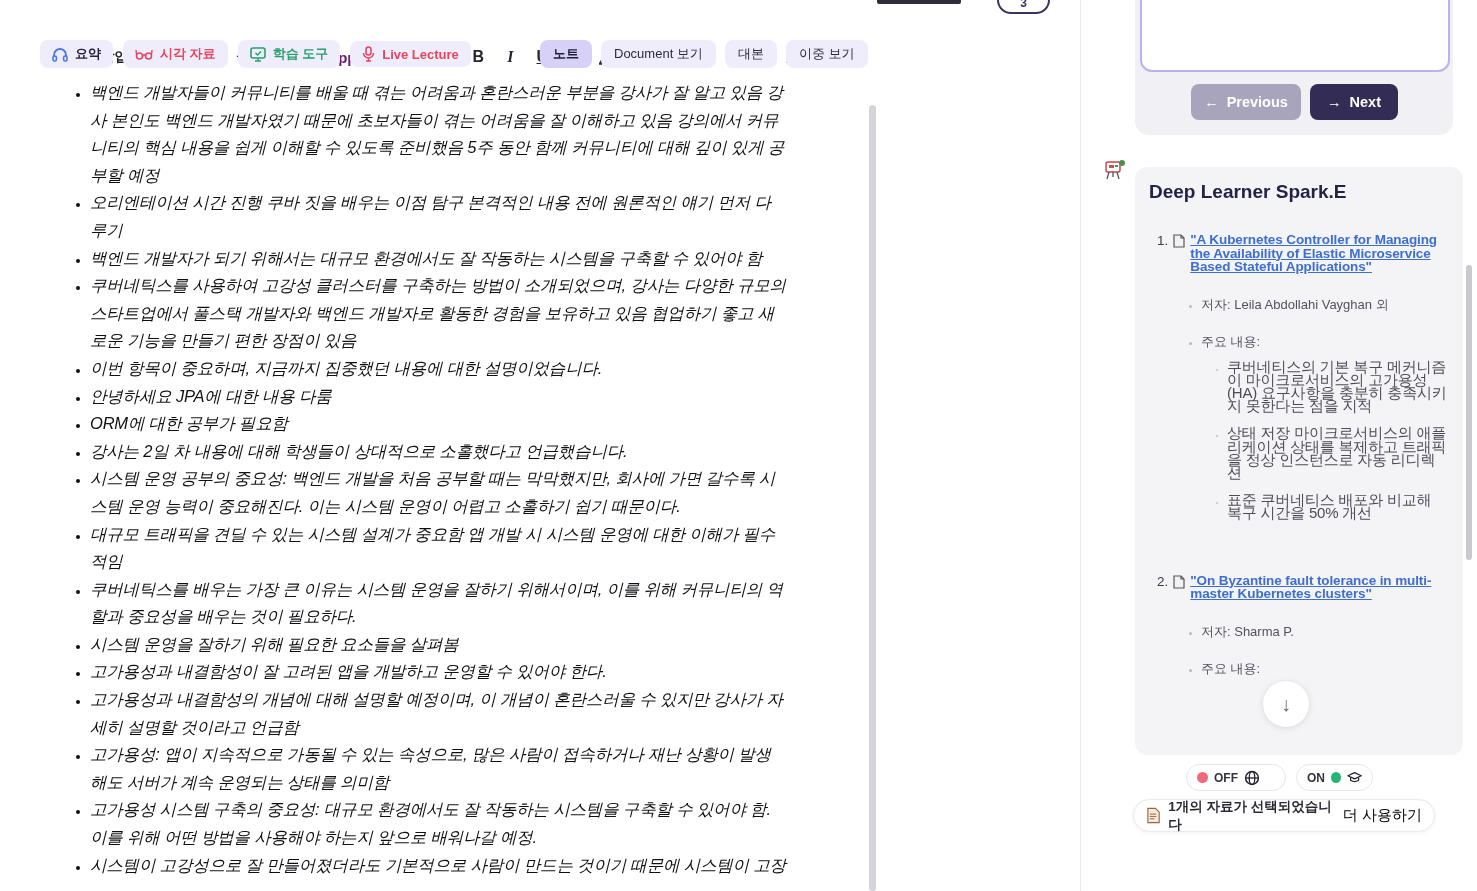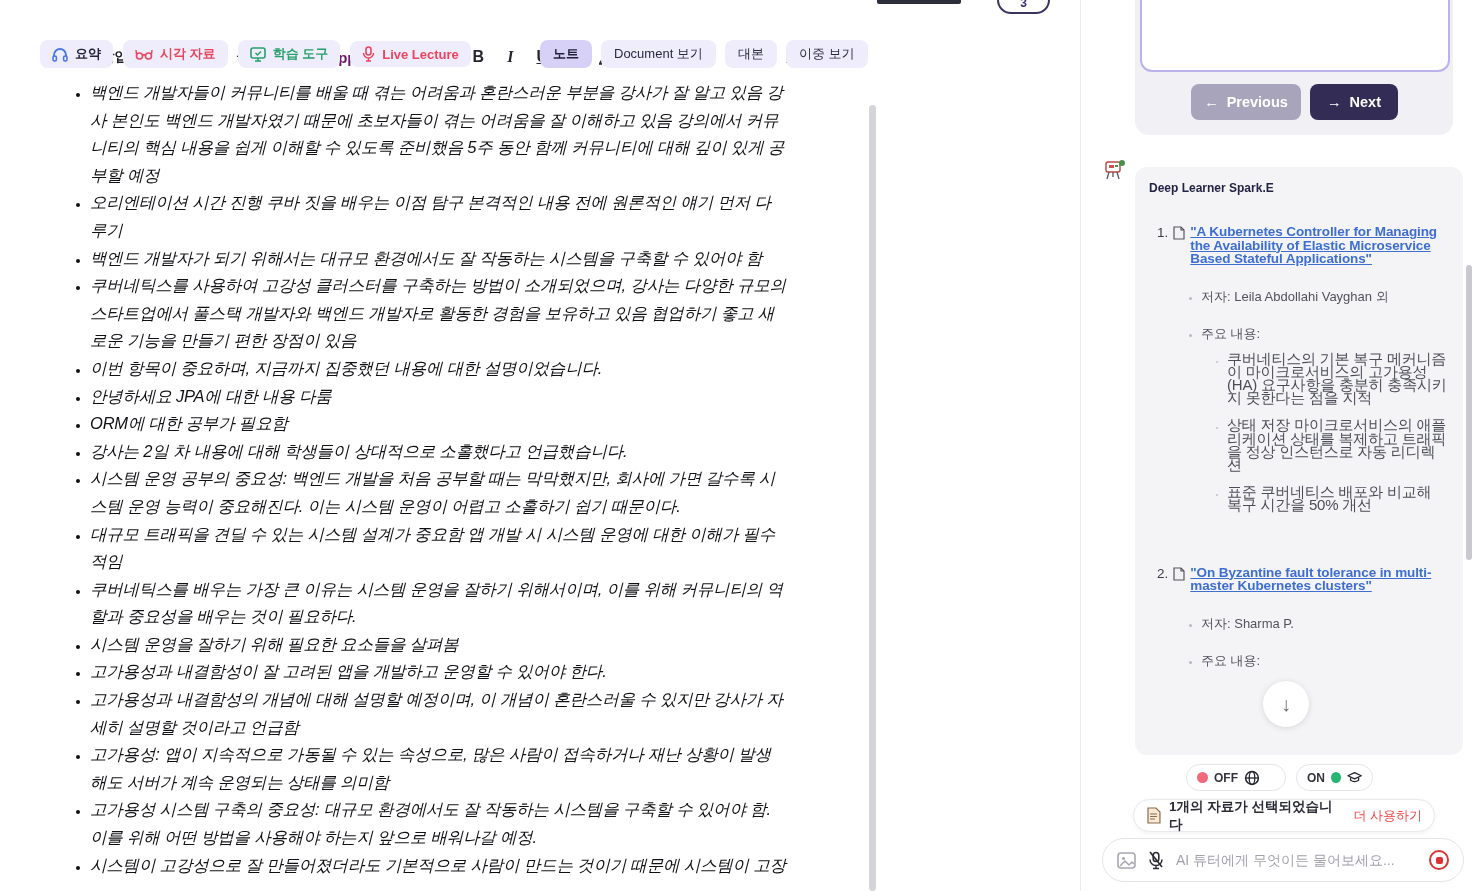--- a/index.html
+++ b/index.html
@@ -59,21 +59,21 @@
   .nav-btn { height:36px; border-radius:8px; border:none; color:#fff; font-weight:700; font-size:14.5px;
     display:flex; align-items:center; justify-content:center; gap:8px; cursor:pointer;
     font-family:"Liberation Sans",sans-serif; }
   #btn-previous { left:1191px; top:84px; width:110px; background:#a8a4bc; }
   #btn-next { left:1310px; top:84px; width:88px; background:#332c55; }
 
   
   #mascot { left:1103px; top:157px; width:24px; height:24px; }
   #chat-bubble { left:1135px; top:167px; width:328px; height:588px; background:#f4f4f7;
     border-radius:12px; padding:14px 16px 0 14px; overflow:hidden; }
-  #chat-sender { font-size:12px; font-weight:700; color:#232345; margin-bottom:10px; }
+  #chat-sender { font-size:19px; font-weight:700; color:#232345; margin-bottom:10px; }
   #chat-intro { font-size:13.5px; line-height:21px; color:#3b3b49; }
   #paper-list { list-style:none; margin-top:30px; padding-left:8px; counter-reset:p; }
   .paper { display:block; }
   .paper + .paper { margin-top:54px; }
   .paper-head { display:flex; gap:5px; }
   .paper-num { font-size:13.5px; color:#3b3b49; flex:0 0 auto; }
   .doc-ic { flex:0 0 auto; margin-top:1px; }
   .paper-link { font-size:13.5px; font-weight:700; color:#3d6ed0; text-decoration:underline;
     line-height:13.5px; letter-spacing:-0.1px; }
   .paper-link span { line-height:13.5px; display:inline; }
@@ -96,21 +96,21 @@
   #toggle-tutor { left:1296px; width:77px; }
   .dot { width:11px; height:11px; border-radius:50%; }
   .dot.red { background:#f2697c; }
   .dot.green { background:#27b573; }
   .toggle-label { font-size:12px; font-weight:700; color:#33333d; }
 
   #source-bar { left:1133px; top:799px; width:302px; height:33px; background:#fff; border:1px solid #e9e9ee;
     border-radius:17px; box-shadow:0 1px 4px rgba(0,0,0,0.06); display:flex; align-items:center;
     gap:8px; padding:0 12px; }
   #source-text { font-size:13.5px; font-weight:700; color:#2a2a35; }
-  #source-more { font-size:13px; color:#ef4444; cursor:pointer; white-space:nowrap; }
+  #source-more { font-size:15px; color:#000000; cursor:pointer; white-space:nowrap; }
 
   #input-bar { left:1102px; top:838px; width:362px; height:44px; background:#fff; border:1px solid #e4e4ea;
     border-radius:22px; display:flex; align-items:center; gap:12px; padding:0 14px; }
   #chat-input { flex:1; border:none; outline:none; font-size:14px; color:#33333d;
     font-family:"Liberation Sans","DejaVu Sans",sans-serif; }
   #chat-input::placeholder { color:#a2a2ad; }
   #record-btn { width:20px; height:20px; border:2px solid #d93434; border-radius:50%;
     display:flex; align-items:center; justify-content:center; cursor:pointer; }
   #record-btn i { display:block; width:7px; height:7px; background:#d93434; border-radius:2px; }
 </style>
@@ -355,30 +355,14 @@
 
   <div id="source-bar" class="abs">
     <svg width="15" height="17" viewBox="0 0 15 17">
         <path d="M2 1 h8 l4 4 v11 H2 Z" fill="#fbe9d6" stroke="#8a6a4a" stroke-width="1.2"></path>
         <path d="M4 7 h7 M4 9.5 h7 M4 12 h5" stroke="#8a6a4a" stroke-width="1"></path>
       </svg>
     <span id="source-text">1개의 자료가 선택되었습니다</span>
     <span id="source-more">더 사용하기</span>
   </div>
 
-  <div id="input-bar" class="abs">
-    <svg width="19" height="17" viewBox="0 0 19 17">
-        <rect x="1" y="1" width="17" height="15" rx="3" fill="none" stroke="#a8a8b2" stroke-width="1.6"></rect>
-        <circle cx="6.5" cy="6.5" r="1.6" fill="#a8a8b2"></circle>
-        <path d="M3 14 l5-5 4 4 3-3 2 2" fill="none" stroke="#a8a8b2" stroke-width="1.5"></path>
-      </svg>
-    <svg width="16" height="19" viewBox="0 0 16 19">
-        <rect x="5.2" y="1.5" width="5.6" height="9" rx="2.8" fill="none" stroke="#2c2c35" stroke-width="1.6"></rect>
-        <path d="M2 8.5 a6 6 0 0 0 12 0 M8 14.5 v3 M5 17.5 h6" fill="none" stroke="#2c2c35" stroke-width="1.5"></path>
-        <path d="M2 1 L14 16" stroke="#2c2c35" stroke-width="1.7"></path>
-      </svg>
-    <input id="chat-input" type="text" placeholder="AI 튜터에게 무엇이든 물어보세요..." style="">
-    <span id="record-btn">
-        <i></i>
-      </span>
-  </div>
 
 </div>
 
 </body></html>

